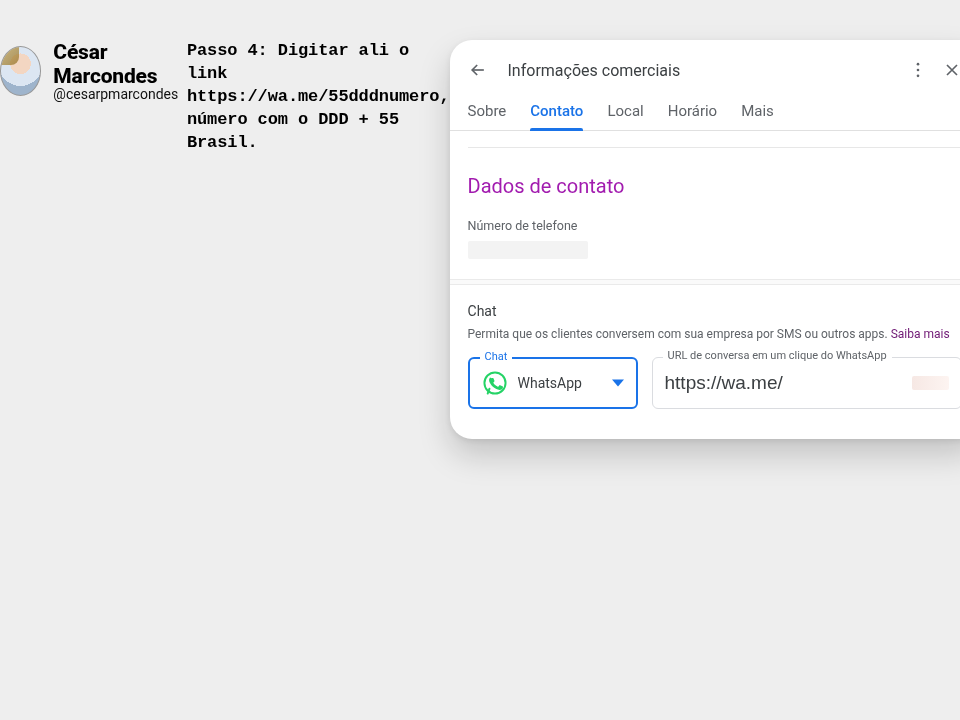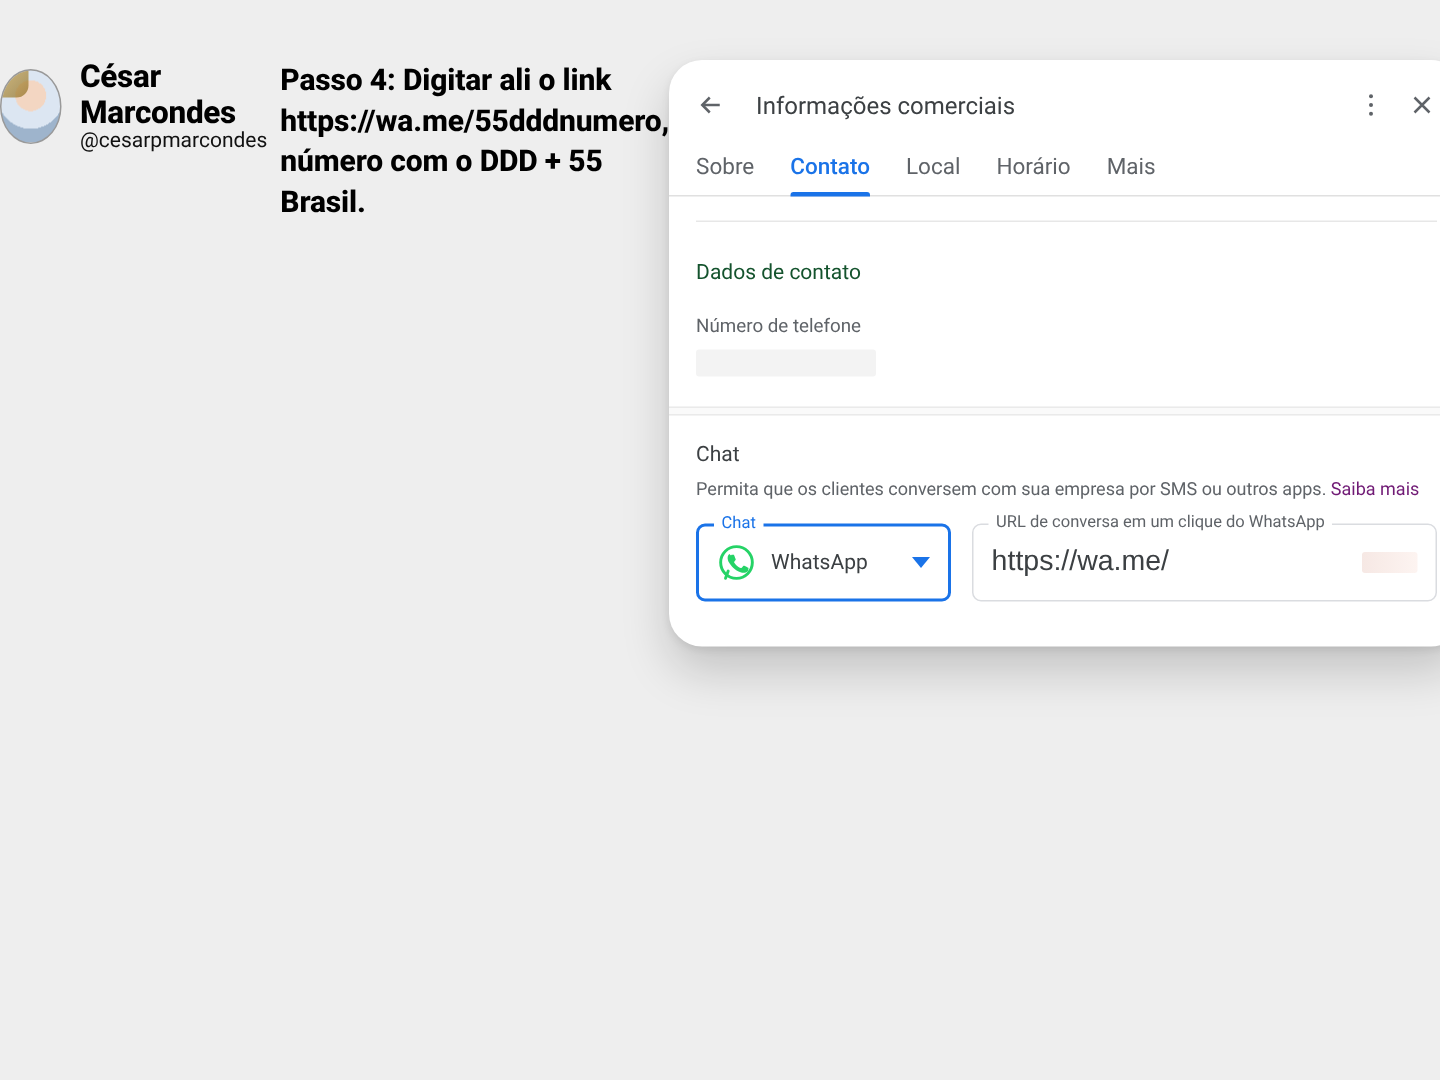--- a/index.html
+++ b/index.html
@@ -39,27 +39,28 @@
       left:0;top:0;width:18px;height:18px;
       background: linear-gradient(135deg,#c9a24a,#8a6a1e);
       border-bottom-right-radius: 8px;
       opacity: .7;
     }
     .author-text { display: flex; flex-direction: column; }
     .author-name { font-size: 21px; font-weight: 800; color: #000; letter-spacing: -0.2px; }
     .author-handle { font-size: 14px; color: #111; margin-top: -2px; }
     .instruction {
       width: 530px;
-      font-size: 20px;
+      font-size: 17px;
       font-weight: 800;
       color: #000;
       line-height: 1.35;
       text-align: left;
       margin-bottom: 18px;
       letter-spacing: -0.1px;
+      font-family: Liberation Mono, monospace;
     }
     .card {
       width: 530px;
       background: #fff;
       border-radius: 22px;
       box-shadow: 0 16px 32px rgba(0,0,0,0.18), 0 2px 6px rgba(0,0,0,0.08);
       padding: 18px 0 30px 0;
     }
     .card-header {
       display: flex;
@@ -104,22 +105,22 @@
       height:160px;
       background:#c7c7c7;
       border-radius:3px;
     }
     .thin-divider {
       height: 1px;
       background: #e7e7e7;
       margin: 16px 0 0 0;
     }
     .section-title {
-      font-size: 14px;
-      color: #14532d;
+      font-size: 20px;
+      color: #a21caf;
       margin-top: 26px;
     }
     .field-label {
       font-size: 12.5px;
       color: #5f6368;
       margin-top: 20px;
     }
     .masked-value {
       margin-top: 8px;
       width: 120px;

